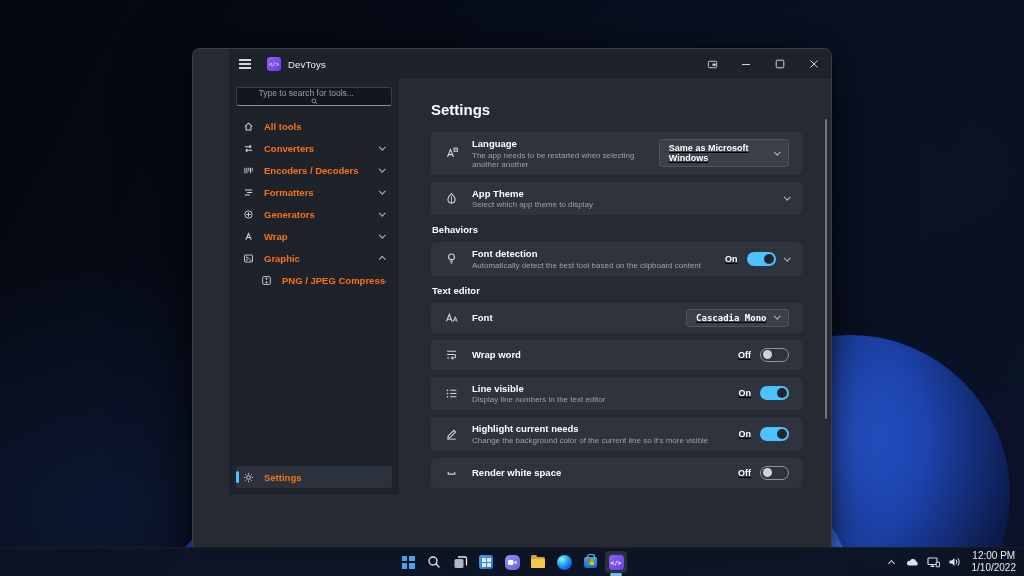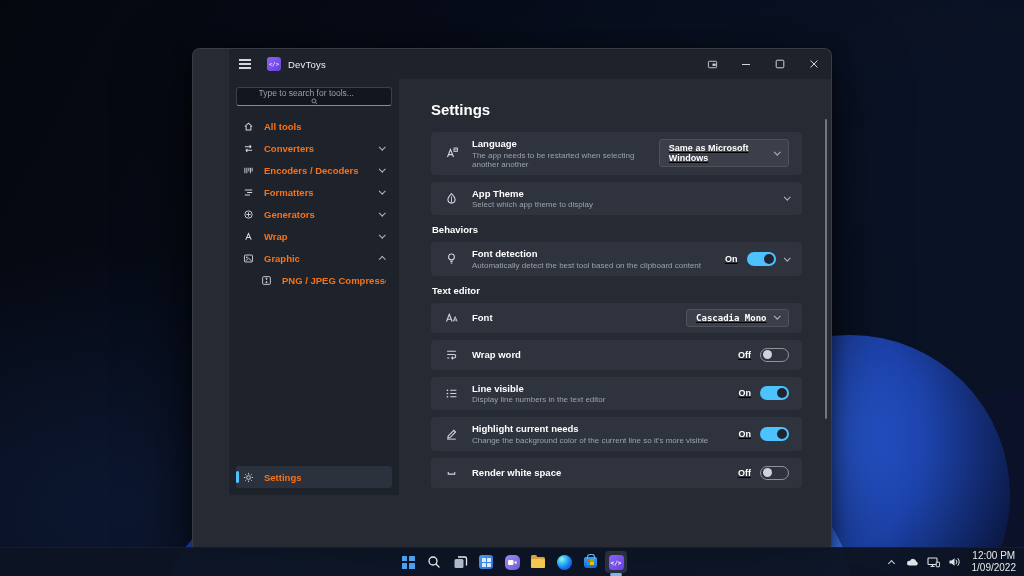--- a/index.html
+++ b/index.html
@@ -511,17 +511,17 @@
           </svg>
       </span>
       <span class="trayicon">
         <svg width="13" height="12" viewBox="0 0 13 12">
             <path d="M1.5 4.5 v3 h2.2 l2.8 2.3 V2.2 L3.7 4.5 Z" fill="#dfe3e8"></path>
             <path d="M8.2 4 a3 3 0 0 1 0 4 M10 2.5 a5.2 5.2 0 0 1 0 7" fill="none" stroke="#dfe3e8" stroke-width="1" stroke-linecap="round"></path>
           </svg>
       </span>
       <div class="clock">
         <div>12:00 PM</div>
-        <div>1/09/2022</div>
+        <div>1/10/2022</div>
       </div>
     </div>
   </div>
 </div>
 
 </body></html>

